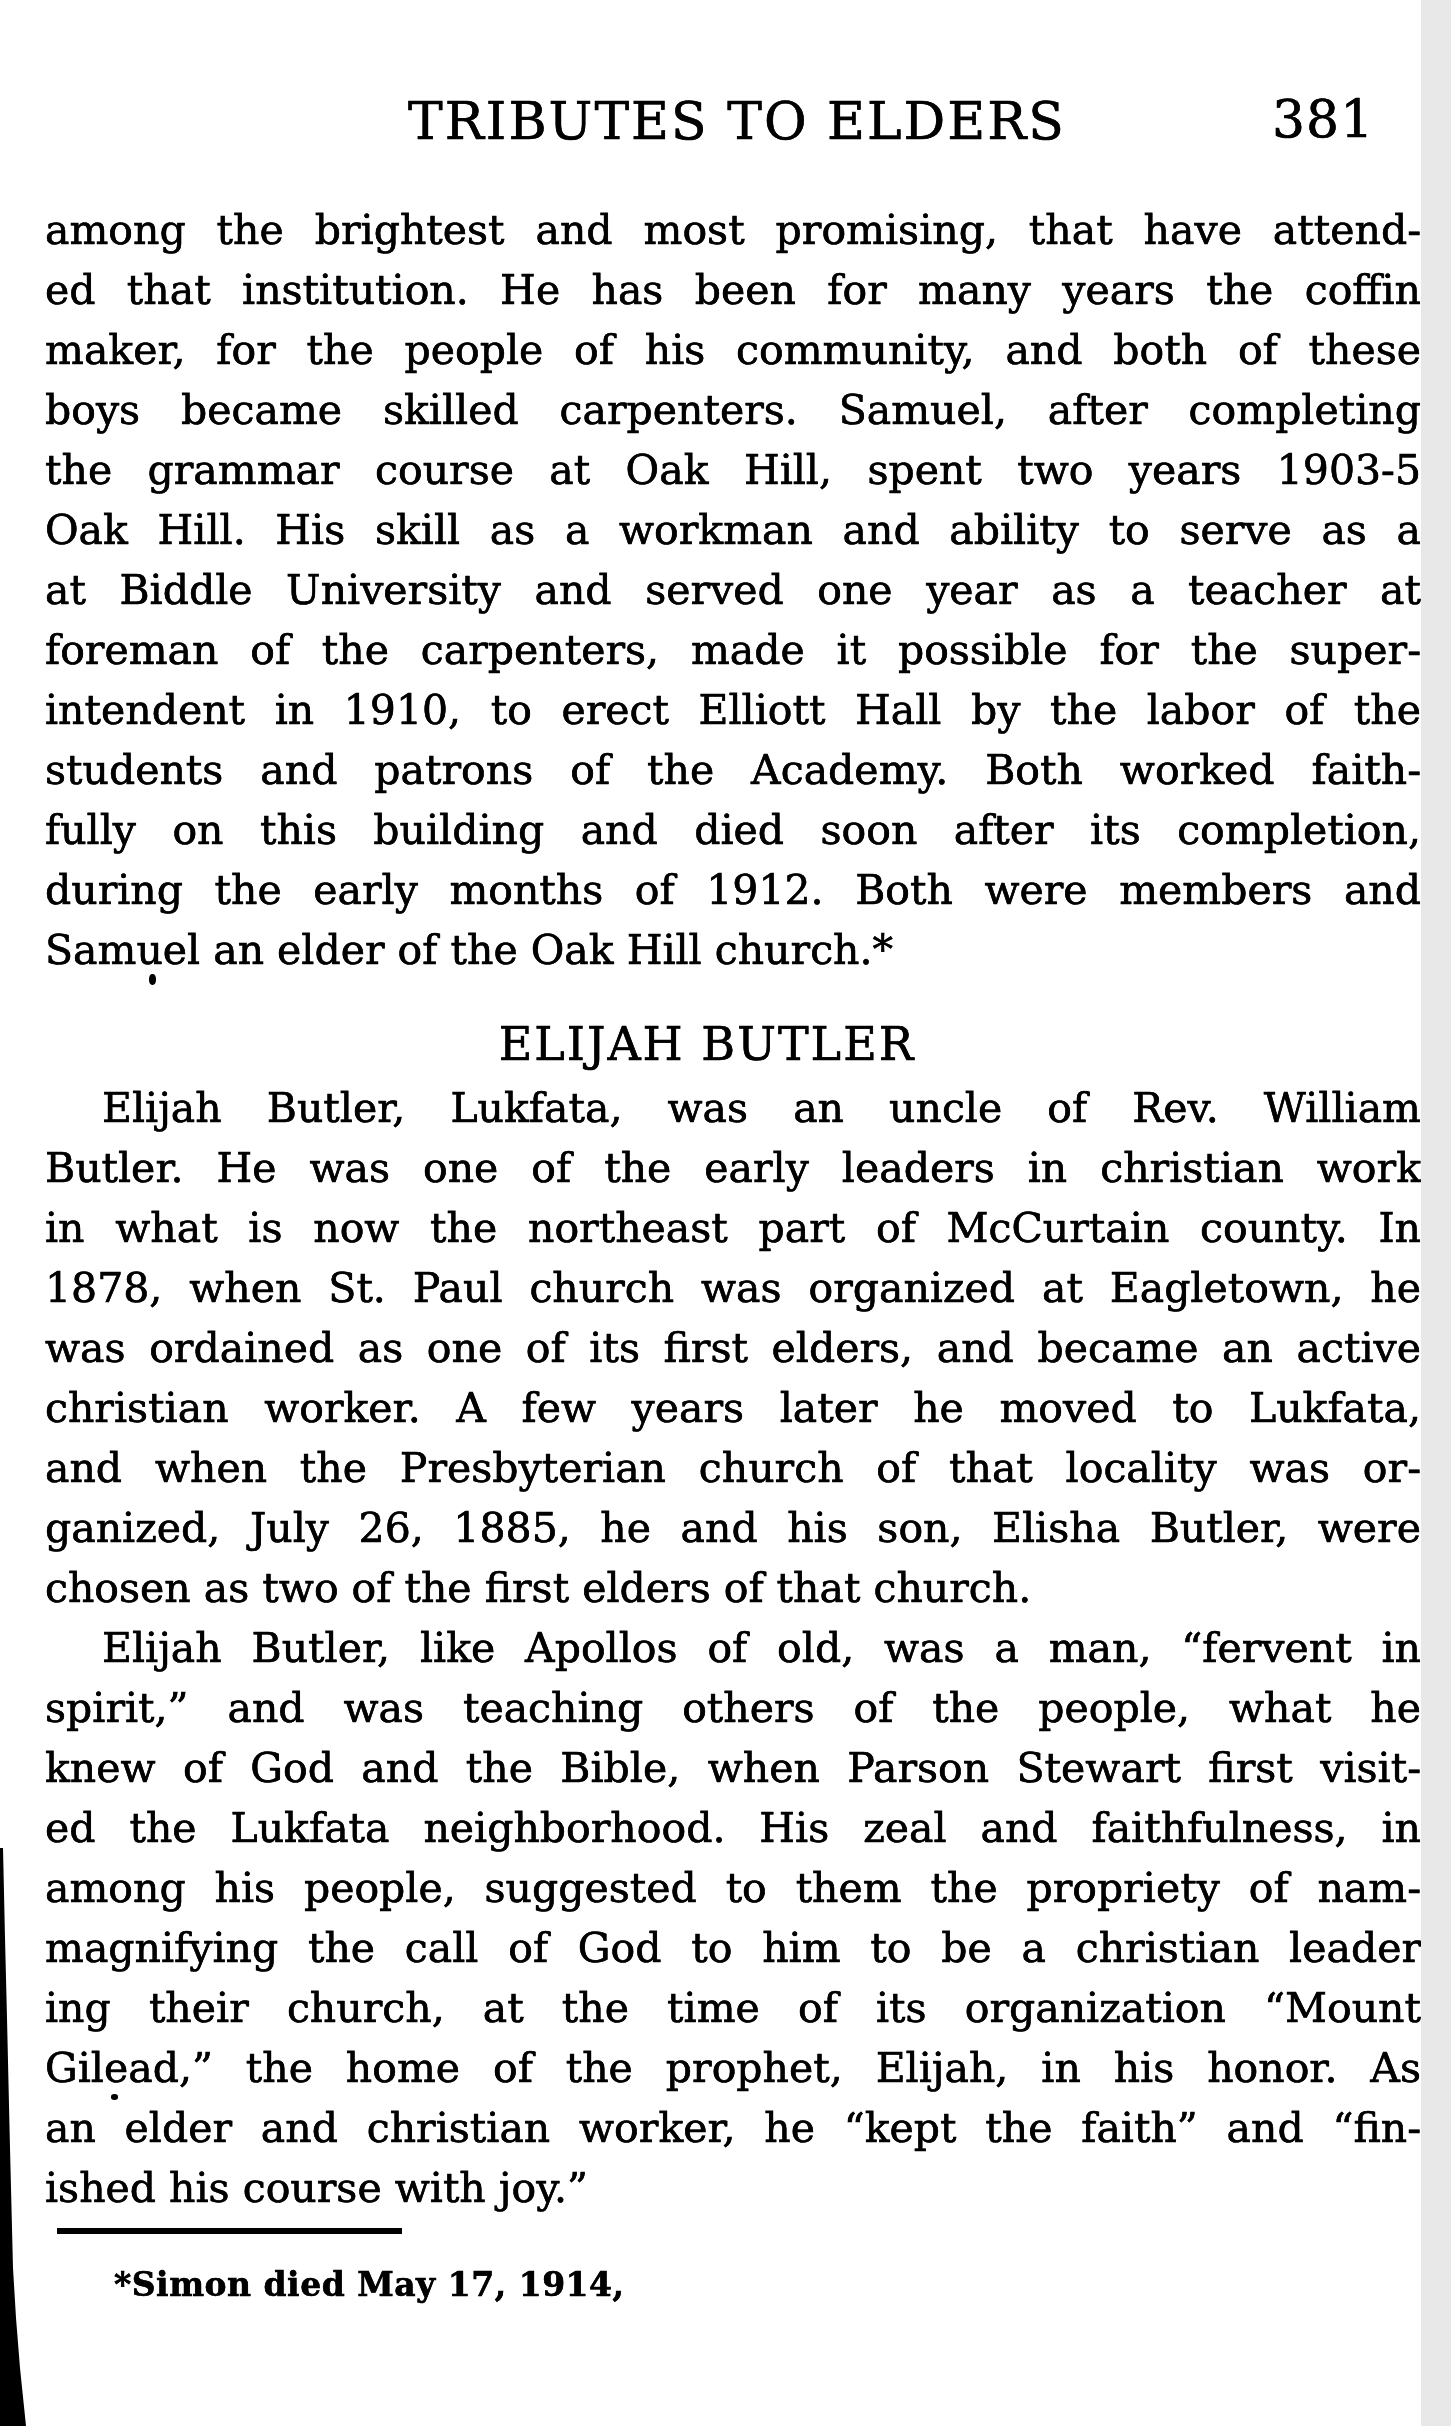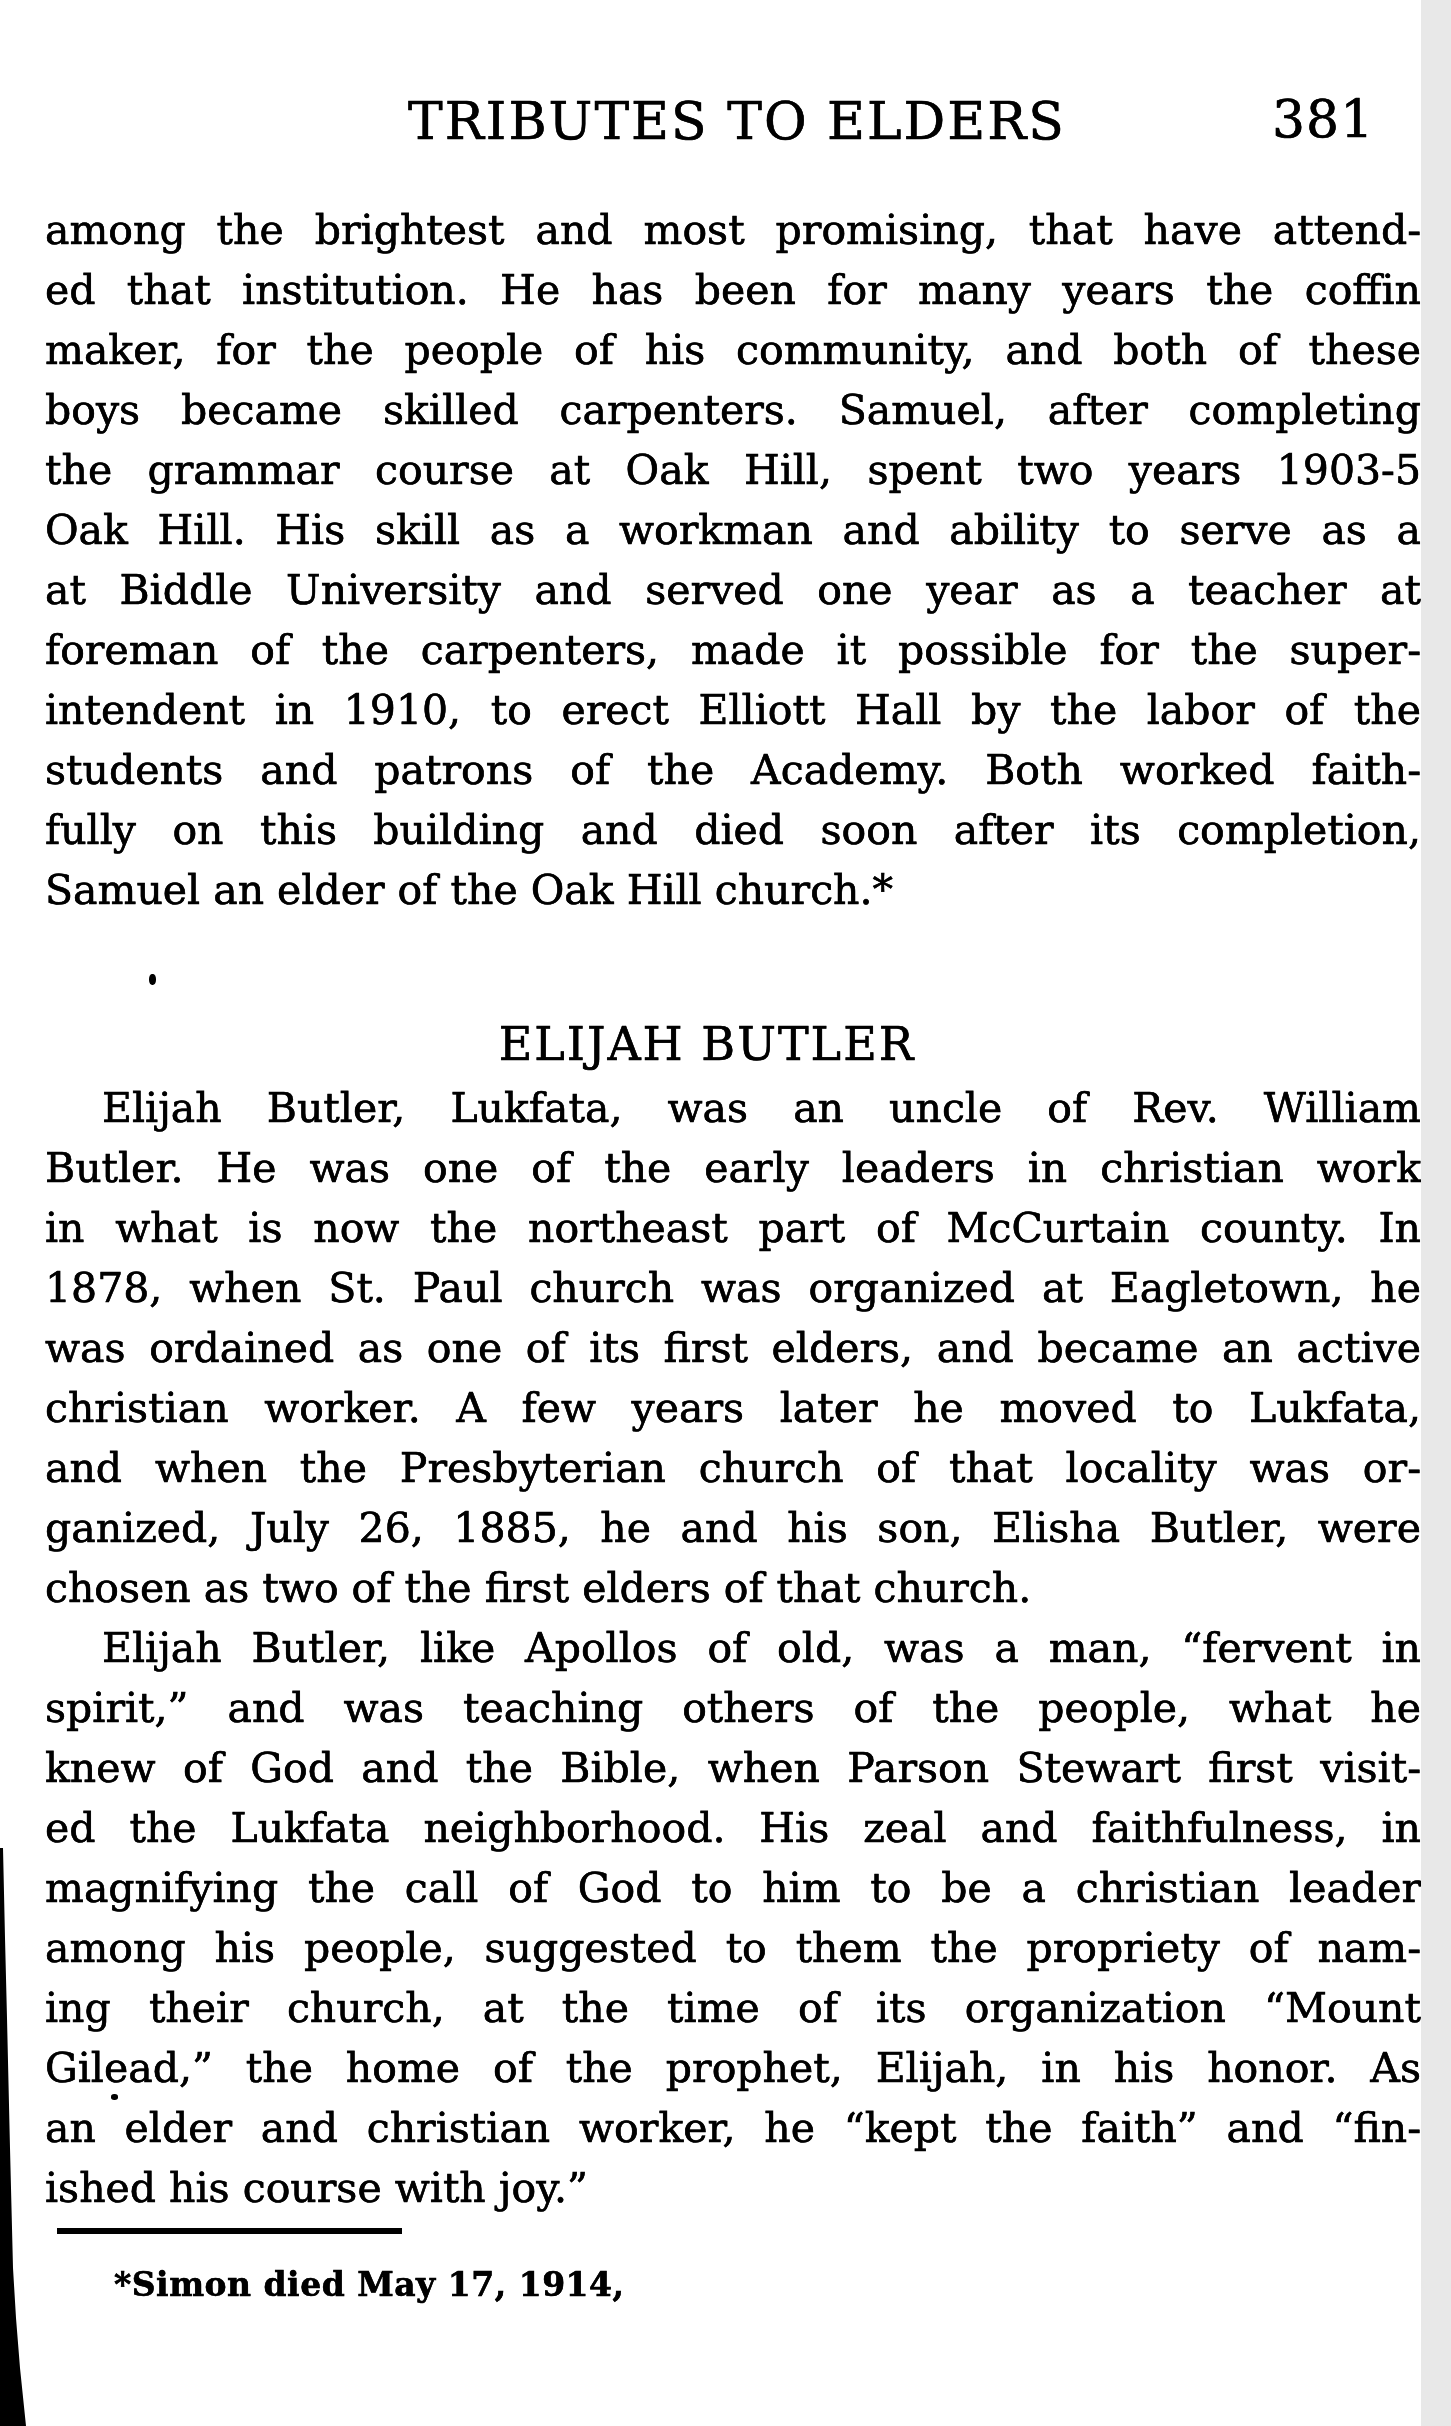--- a/index.html
+++ b/index.html
@@ -117,20 +117,21 @@
       <div class="line">ed that institution. He has been for many years the coffin</div>
       <div class="line">maker, for the people of his community, and both of these</div>
       <div class="line">boys became skilled carpenters. Samuel, after completing</div>
       <div class="line">the grammar course at Oak Hill, spent two years 1903-5</div>
       <div class="line">Oak Hill. His skill as a workman and ability to serve as a</div>
       <div class="line">at Biddle University and served one year as a teacher at</div>
       <div class="line">foreman of the carpenters, made it possible for the super-</div>
       <div class="line">intendent in 1910, to erect Elliott Hall by the labor of the</div>
       <div class="line">students and patrons of the Academy. Both worked faith-</div>
       <div class="line">fully on this building and died soon after its completion,</div>
+      <div class="line">during the early months of 1912. Both were members and</div>
       <div class="line">Samuel an elder of the Oak Hill church.*</div>
     </div>
 
   <h2 class="section-heading">ELIJAH BUTLER</h2>
 
   <div class="para p2 indented">
       <div class="line">Elijah Butler, Lukfata, was an uncle of Rev. William</div>
       <div class="line">Butler. He was one of the early leaders in christian work</div>
       <div class="line">in what is now the northeast part of McCurtain county. In</div>
       <div class="line">1878, when St. Paul church was organized at Eagletown, he</div>
@@ -139,22 +140,22 @@
       <div class="line">and when the Presbyterian church of that locality was or-</div>
       <div class="line">ganized, July 26, 1885, he and his son, Elisha Butler, were</div>
       <div class="line">chosen as two of the first elders of that church.</div>
     </div>
 
   <div class="para p3 indented">
       <div class="line">Elijah Butler, like Apollos of old, was a man, “fervent in</div>
       <div class="line">spirit,” and was teaching others of the people, what he</div>
       <div class="line">knew of God and the Bible, when Parson Stewart first visit-</div>
       <div class="line">ed the Lukfata neighborhood. His zeal and faithfulness, in</div>
+      <div class="line">among his people, suggested to them the propriety of nam-</div>
       <div class="line">magnifying the call of God to him to be a christian leader</div>
-      <div class="line">among his people, suggested to them the propriety of nam-</div>
       <div class="line">ing their church, at the time of its organization “Mount</div>
       <div class="line">Gilead,” the home of the prophet, Elijah, in his honor. As</div>
       <div class="line">an elder and christian worker, he “kept the faith” and “fin-</div>
       <div class="line">ished his course with joy.”</div>
     </div>
 
   <div class="footnote-rule"></div>
 
   <div class="footnote">*Simon died May 17, 1914,</div>
 

